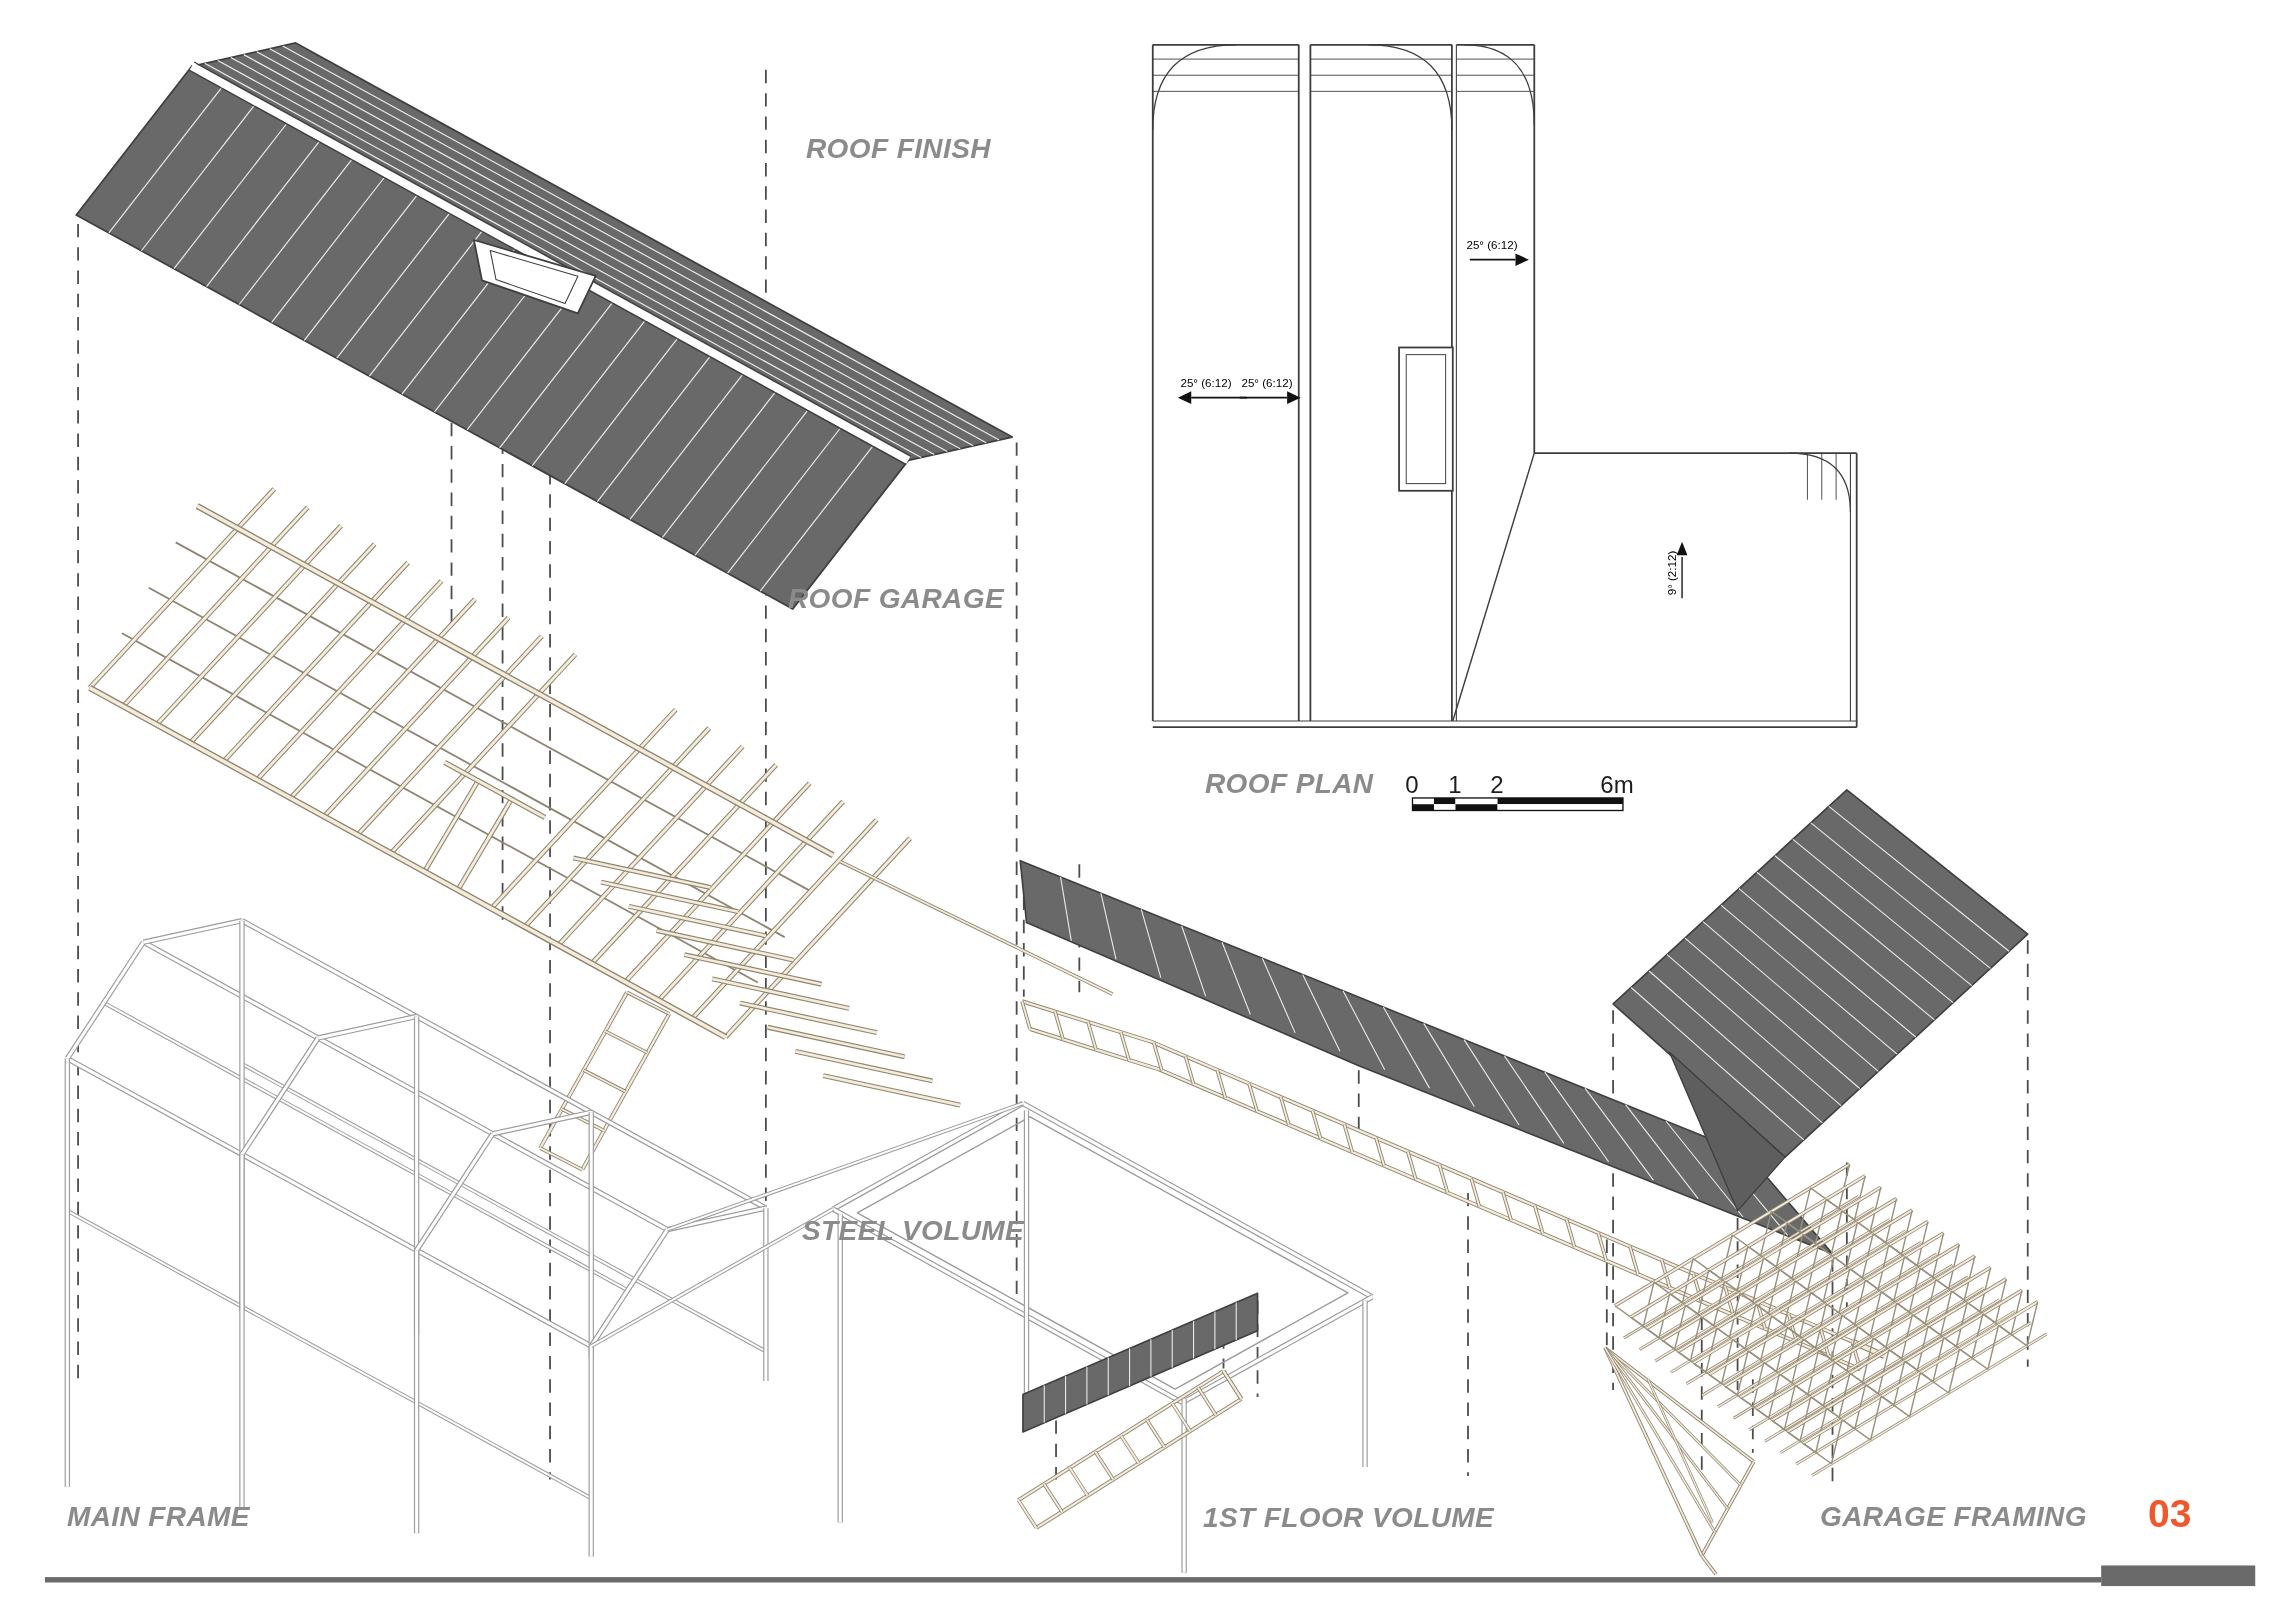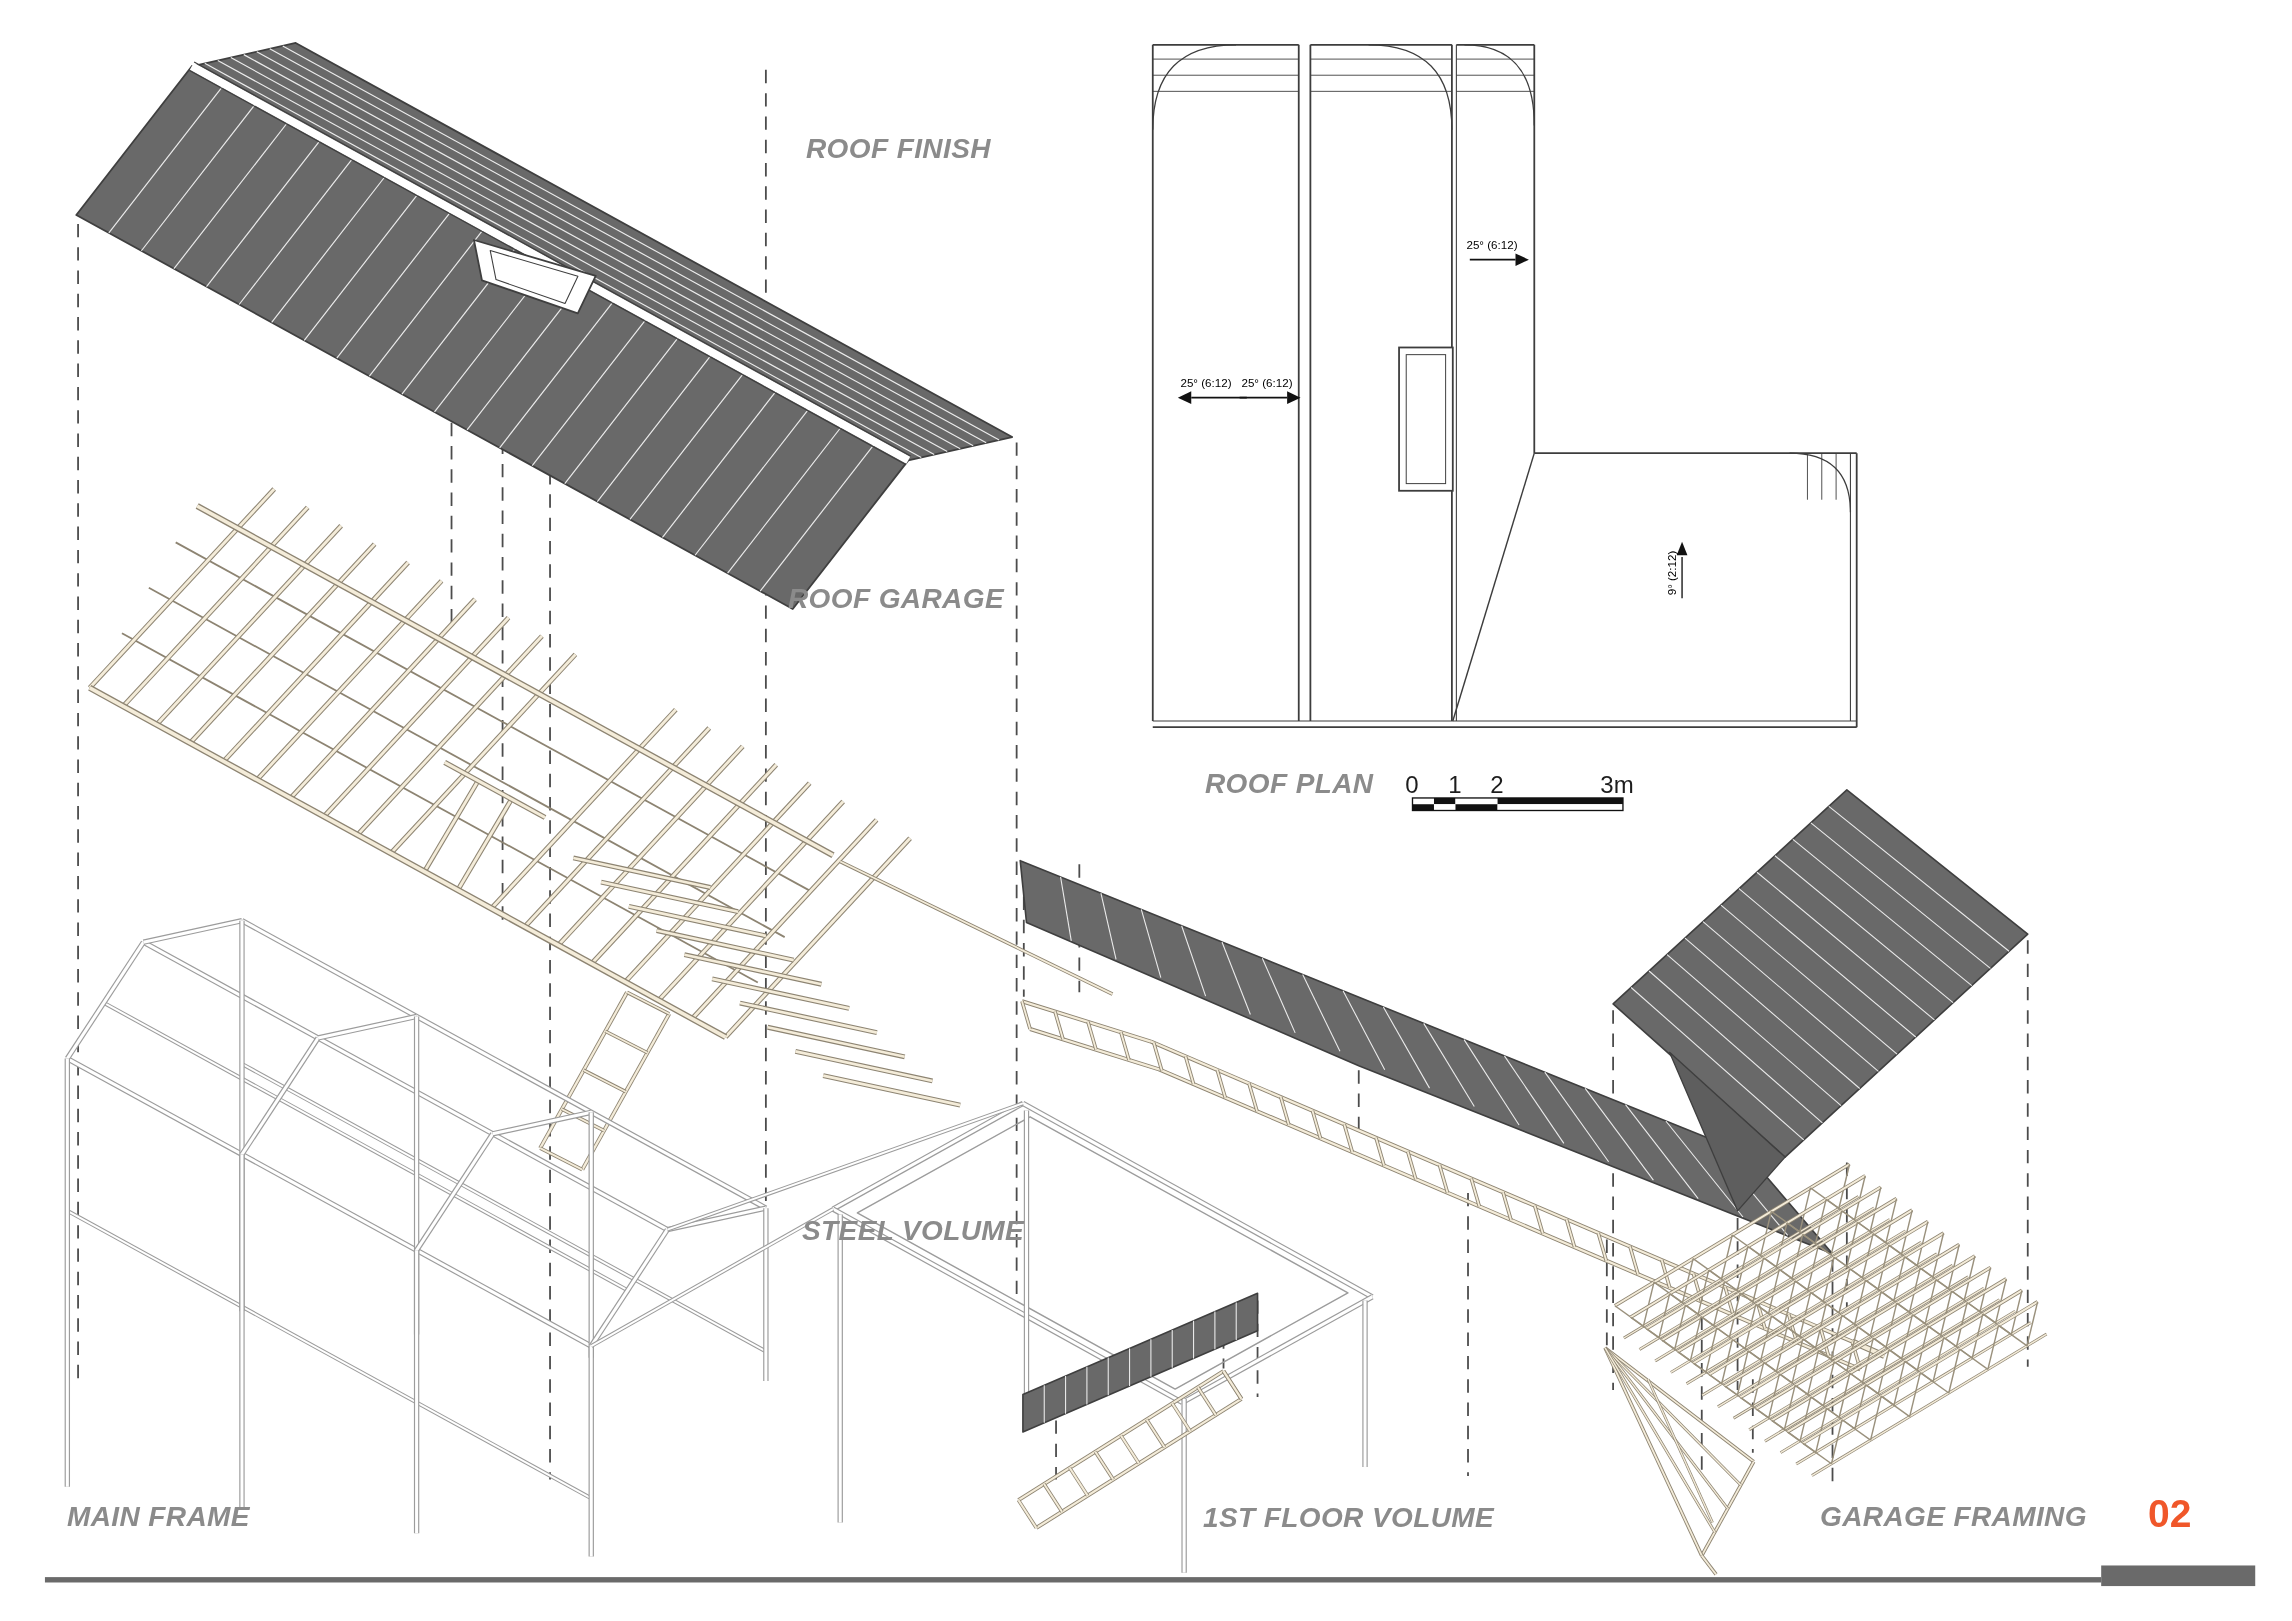--- a/index.html
+++ b/index.html
@@ -654,25 +654,25 @@
       </g>
   </svg>
 
   <div class="lbl" style="left:806px;top:133px">ROOF FINISH</div>
   <div class="lbl" style="left:788px;top:583px">ROOF GARAGE</div>
   <div class="lbl" style="left:802px;top:1215px">STEEL VOLUME</div>
   <div class="lbl" style="left:67px;top:1501px">MAIN FRAME</div>
   <div class="lbl" style="left:1205px;top:768px">ROOF PLAN</div>
   <div class="lbl" style="left:1203px;top:1502px">1ST FLOOR VOLUME</div>
   <div class="lbl" style="left:1820px;top:1501px">GARAGE FRAMING</div>
-  <div class="pagenum" style="left:2148px;top:1492px">02</div>
+  <div class="pagenum" style="left:2148px;top:1492px">03</div>
 
   <div class="tick" style="left:1412px;top:771px">0</div>
   <div class="tick" style="left:1455px;top:771px">1</div>
   <div class="tick" style="left:1497px;top:771px">2</div>
-  <div class="tick" style="left:1617px;top:771px">3m</div>
+  <div class="tick" style="left:1617px;top:771px">6m</div>
 
   <div class="ann" style="left:1492px;top:244px">25° (6:12)</div>
   <div class="ann" style="left:1206px;top:382px">25° (6:12)</div>
   <div class="ann" style="left:1267px;top:382px">25° (6:12)</div>
   <div class="ann rot" style="left:1671px;top:573px">9° (2:12)</div>
 </div>
 
 
 </body></html>

